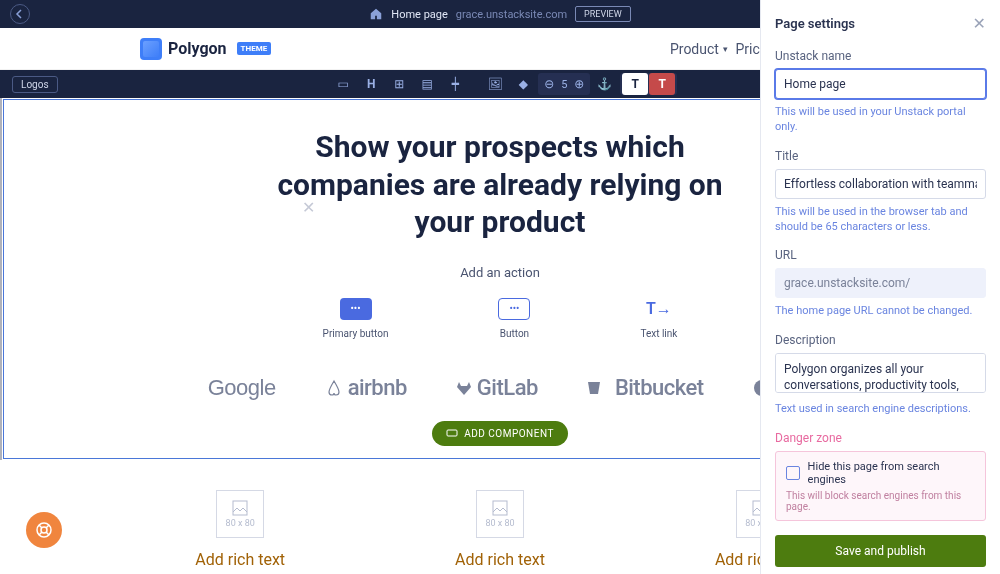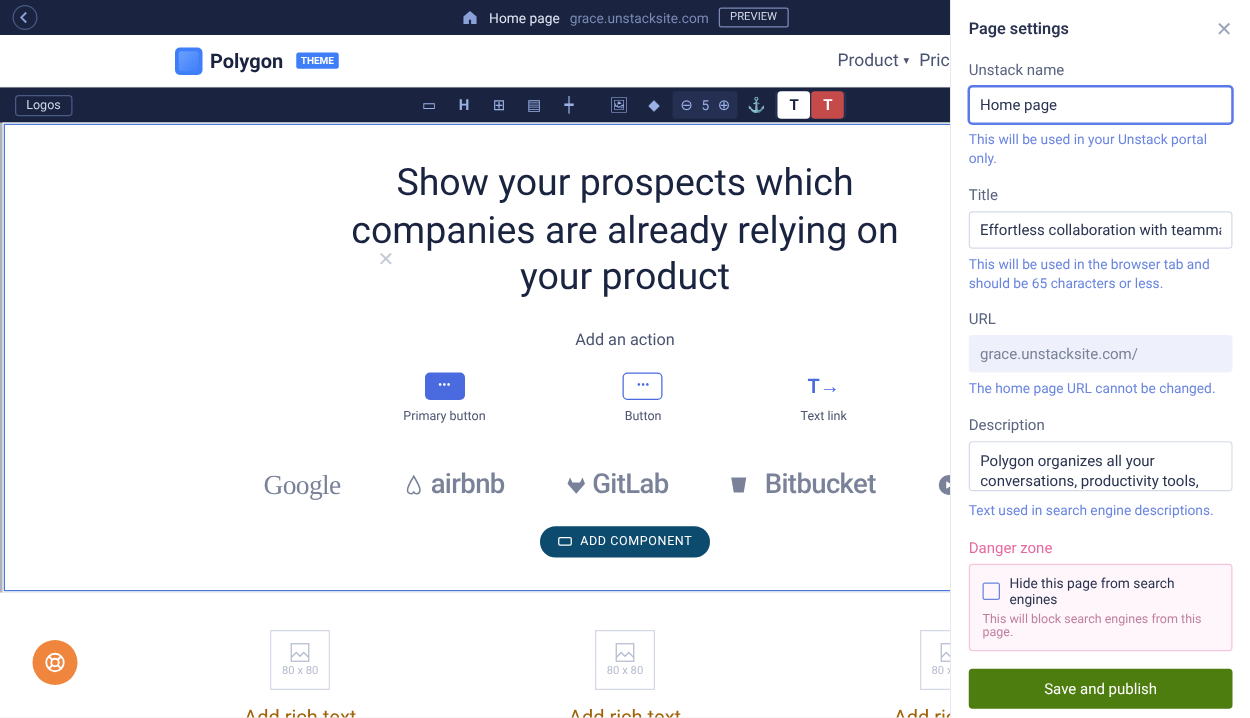--- a/index.html
+++ b/index.html
@@ -21,32 +21,32 @@
 .nav-links span{display:flex;align-items:center;gap:4px}
 .chev{font-size:9px}
 .toolbar-row{position:relative;z-index:6;height:28px;display:flex;align-items:center;background:#1a2440}
 .logos-chip{margin-left:12px;border:1px solid #4b5a85;color:#cfd6e8;font-size:10px;padding:2px 8px;border-radius:3px}
 .tb-center{flex:1;display:flex;justify-content:center;gap:2px}
 .tb-btn{width:26px;height:22px;display:flex;align-items:center;justify-content:center;color:#9ab0e5;font-size:12px;border-radius:3px}
 .tb-btn.sel{background:#fff;color:#1a2440}
 .tb-group{display:flex;align-items:center;gap:1px;background:#252f52;border-radius:3px;padding:0 2px}
 .canvas{position:relative;z-index:6;padding:30px 0 0;text-align:center;background:#fff;outline:1px solid #4a77d8;outline-offset:-2px;margin:0 2px}
 .close-x{position:absolute;left:300px;top:100px;color:#c5c9d6;font-size:16px}
-.hero-h{font-size:30px;font-weight:400;color:#1a2440;line-height:1.25;margin:0 auto;max-width:500px}
+.hero-h{font-size:30px;font-weight:700;color:#1a2440;line-height:1.25;margin:0 auto;max-width:500px}
 .add-action{font-size:13px;color:#4a5470;margin-top:24px}
 .action-row{display:flex;justify-content:center;gap:110px;margin-top:18px}
 .action-item{display:flex;flex-direction:column;align-items:center;gap:8px;font-size:10px;color:#4a5470}
 .action-icon{width:32px;height:22px;background:#4a6ae0;border-radius:4px;display:flex;align-items:center;justify-content:center;color:#fff;font-size:10px}
 .action-icon.outline{background:#fff;border:1.5px solid #4a6ae0;color:#4a6ae0}
 .action-icon.text{background:none;color:#4a6ae0;font-size:16px;font-weight:600}
 .logos-row{display:flex;justify-content:center;align-items:center;gap:48px;margin-top:36px;padding:0 20px;color:#6a7490}
 .logo-item{font-size:22px;font-weight:500;color:#7a8299;letter-spacing:-0.5px}
-.logo-item.google{font-family:Liberation Serif, serif}
+.logo-item.google{font-family:Liberation Sans, sans-serif}
 .logo-item.airbnb{display:flex;align-items:center;gap:4px}
-.add-comp{margin:20px auto 28px;display:inline-flex;align-items:center;gap:6px;background:#0c4a6e;color:#fff;font-size:10px;padding:7px 14px;border-radius:14px;letter-spacing:0.5px}
+.add-comp{margin:20px auto 14px;display:inline-flex;align-items:center;gap:6px;background:#4d7c0f;color:#fff;font-size:10px;padding:7px 14px;border-radius:14px;letter-spacing:0.5px}
 .cards-row{display:flex;justify-content:center;gap:170px;padding:30px 0;background:#fff;position:relative;z-index:6}
 .card{display:flex;flex-direction:column;align-items:center;gap:12px}
 .img-ph{width:48px;height:48px;border:1px solid #d5d9e5;display:flex;flex-direction:column;align-items:center;justify-content:center;color:#b5bccf;font-size:9px;gap:2px}
 .img-ph svg{width:16px;height:16px}
 .rich-txt{color:#a16207;font-size:16px;font-weight:400}
 .fab{position:absolute;left:26px;bottom:26px;width:36px;height:36px;border-radius:50%;background:#f0853e;z-index:20;display:flex;align-items:center;justify-content:center;color:#fff}
 .panel{position:absolute;right:0;top:0;width:240px;height:574px;background:#fff;z-index:30;border-left:1px solid #e5e8f0;padding:14px 14px 0;overflow-y:auto;font-size:12px;color:#4a5470}
 .panel-head{display:flex;align-items:center;justify-content:space-between;margin-bottom:16px}
 .panel-head h3{font-size:13px;font-weight:600;color:#2a3350}
 .close-panel{color:#9aa3b8;font-size:16px;cursor:pointer}

